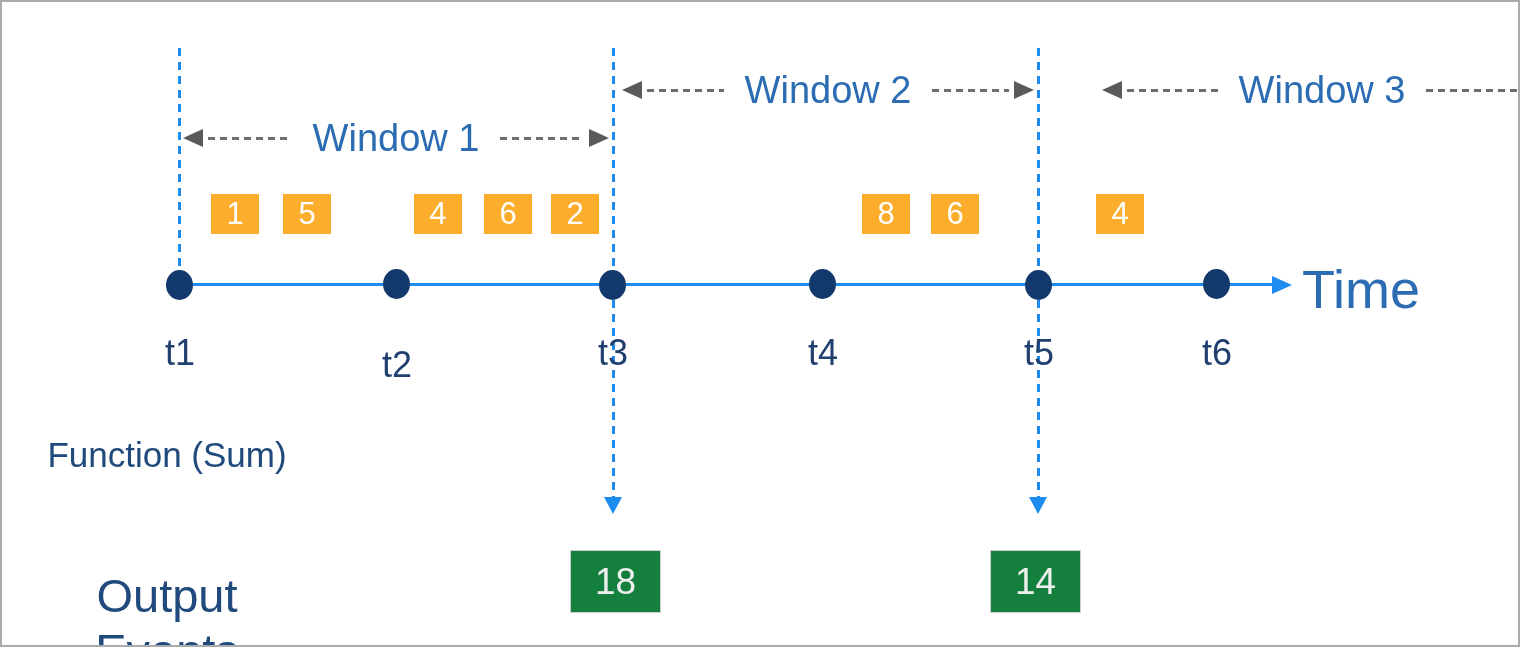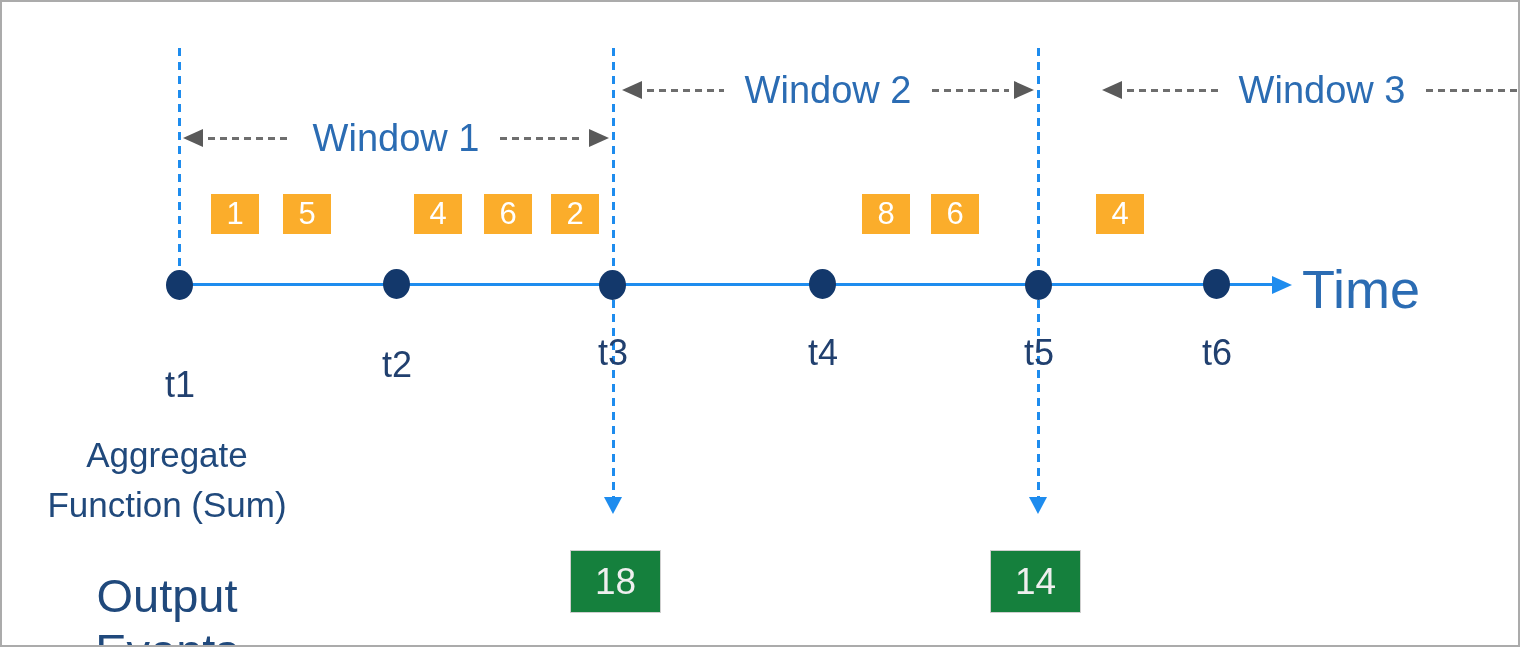--- a/index.html
+++ b/index.html
@@ -202,32 +202,31 @@
   <div class="tl-arrow"></div>
   <div class="time-label">Time</div>
 
   <div class="dot" style="left:164px; top:268px;"></div>
   <div class="dot" style="left:381px; top:267px;"></div>
   <div class="dot" style="left:597px; top:268px;"></div>
   <div class="dot" style="left:807px; top:267px;"></div>
   <div class="dot" style="left:1023px; top:268px;"></div>
   <div class="dot" style="left:1201px; top:267px;"></div>
 
-  <div class="tick-label" style="left:138px;margin-top:32px;">t1</div>
+  <div class="tick-label" style="left:138px;">t1</div>
   <div class="tick-label" style="left:355px;margin-top:12px;">t2</div>
   <div class="tick-label" style="left:571px;">t3</div>
   <div class="tick-label" style="left:781px;">t4</div>
   <div class="tick-label" style="left:997px;">t5</div>
   <div class="tick-label" style="left:1175px;">t6</div>
 
   <div class="down-arrow" style="left:602px; top:495px;"></div>
   <div class="down-arrow" style="left:1027px; top:495px;"></div>
 
   <div class="aggregate-label">
-    <div>Aggregate</div>
     <div>Function (Sum)</div>
   </div>
   <div class="output-events-label">Output Events</div>
 
   <div class="output-box" style="left:568px;">18</div>
   <div class="output-box" style="left:988px;">14</div>
 
 </div>
 
 </body></html>

